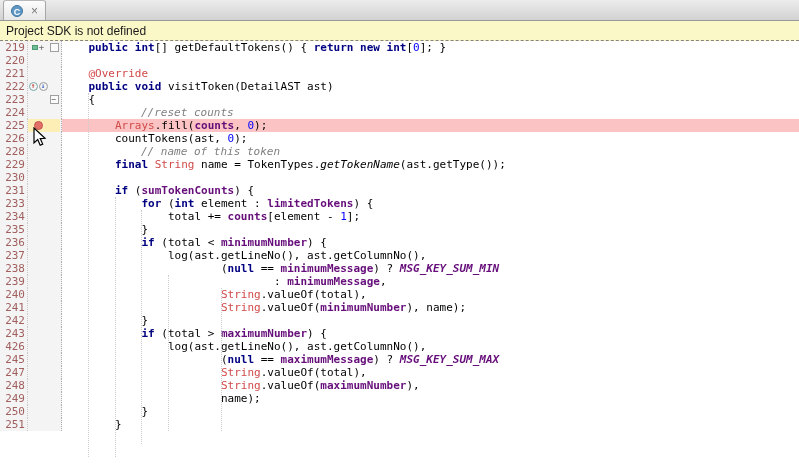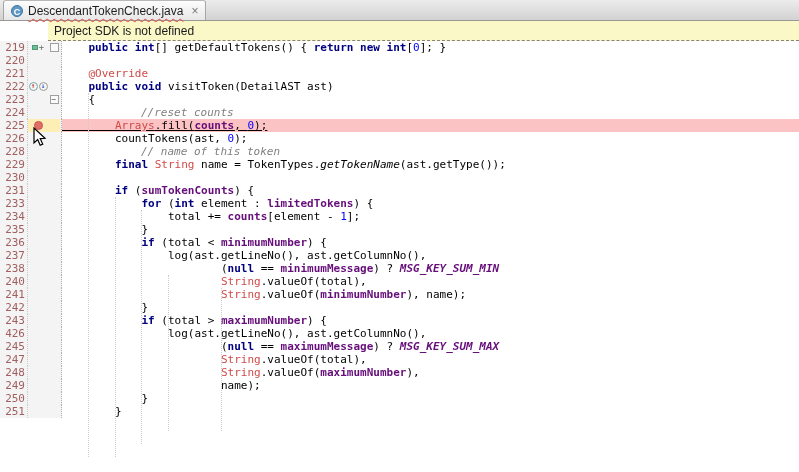--- a/index.html
+++ b/index.html
@@ -33,42 +33,42 @@
     text-decoration:underline wavy #e04b3c 1px;
     text-underline-offset:3px;
   }
   .tab-close{
     font-size:12px;color:#777;margin-left:3px;cursor:pointer;line-height:12px;
   }
   
   .banner{
     height:19px;display:flex;align-items:center;
     background:#fbf8c8;border-bottom:1px dashed #86837a;
-    font-size:12px;color:#1a1a1a;padding-left:6px;margin-left:48px;
+    font-size:12px;color:#1a1a1a;padding-left:6px;
   }
   
   .editor{
     position:relative;height:468px;background:#fff;overflow:hidden;
     font-family:"DejaVu Sans Mono","Liberation Mono",monospace;
     font-size:11px;line-height:13px;
   }
   .row{display:flex;height:13px;position:relative;}
   .gutter{
     flex:0 0 62px;width:62px;display:flex;align-items:center;
     background:#f4f4f4;border-right:1px dotted #aeaeae;box-sizing:border-box;
   }
   .lnum{
     flex:0 0 28px;text-align:right;color:#a15f5f;font-size:11px;
     padding-right:2px;border-right:1px dotted #c9c9c9;box-sizing:border-box;
   }
   .gicons{flex:0 0 20px;display:flex;align-items:center;justify-content:center;gap:1px;height:13px;}
   .gfold{flex:0 0 12px;display:flex;align-items:center;justify-content:center;height:13px;}
   .code{flex:1;white-space:pre;color:#000;}
   
-  .row.bp .code{background:#fbc3c3;text-decoration:underline;}
+  .row.bp .code{background:#fbc3c3;}
   .row.bp .gicons,.row.bp .gfold{background:#fdeeb6;}
   .bp-dot{width:9px;height:9px;border-radius:50%;background:#e26e68;border:1px solid #c2544f;box-sizing:border-box;}
   
   .ovr{
     width:9px;height:9px;border-radius:50%;box-sizing:border-box;
     font-size:7px;line-height:7px;text-align:center;font-weight:bold;
   }
   .ovr.up{border:1px solid #7ba7a7;color:#c23b3b;}
   .ovr.dn{border:1px solid #9a9a9a;color:#3b5fc2;}
   .clipicon{width:6px;height:5px;background:#6dbd96;border:1px solid #4d9a75;box-sizing:border-box;}
@@ -90,21 +90,20 @@
   .guide{position:absolute;width:0;border-left:1px dotted #cccccc;pointer-events:none;}
   
   .mouse{position:absolute;left:33px;top:86px;pointer-events:none;z-index:5;}
 </style>
 </head>
 <body>
 
 <div class="tabbar">
   <div class="tab">
     <span class="class-icon">C</span>
-    <span class="tab-title">DescendantTokenCheck.java</span>
     <span class="tab-close">×</span>
   </div>
 </div>
 
 <div class="banner">
   <span>Project SDK is not defined</span>
 </div>
 
 <div class="editor">
   <div>
@@ -256,20 +255,28 @@
         </div>
         <div class="code">                <span class="tk-t">log(ast.getLineNo(), ast.getColumnNo(),</span></div>
       </div>
       <div class="row">
         <div class="gutter">
           <span class="lnum">238</span>
           <span class="gicons"></span>
           <span class="gfold"></span>
         </div>
         <div class="code">                        <span class="tk-t">(</span><span class="tk-k">null</span><span class="tk-t"> == </span><span class="tk-f">minimumMessage</span><span class="tk-t">) ? </span><span class="tk-c">MSG_KEY_SUM_MIN</span></div>
+      </div>
+      <div class="row">
+        <div class="gutter">
+          <span class="lnum">239</span>
+          <span class="gicons"></span>
+          <span class="gfold"></span>
+        </div>
+        <div class="code">                                <span class="tk-t">: </span><span class="tk-f">minimumMessage</span><span class="tk-t">,</span></div>
       </div>
       <div class="row">
         <div class="gutter">
           <span class="lnum">240</span>
           <span class="gicons"></span>
           <span class="gfold"></span>
         </div>
         <div class="code">                        <span class="tk-r">String</span><span class="tk-t">.valueOf(total),</span></div>
       </div>
       <div class="row">

